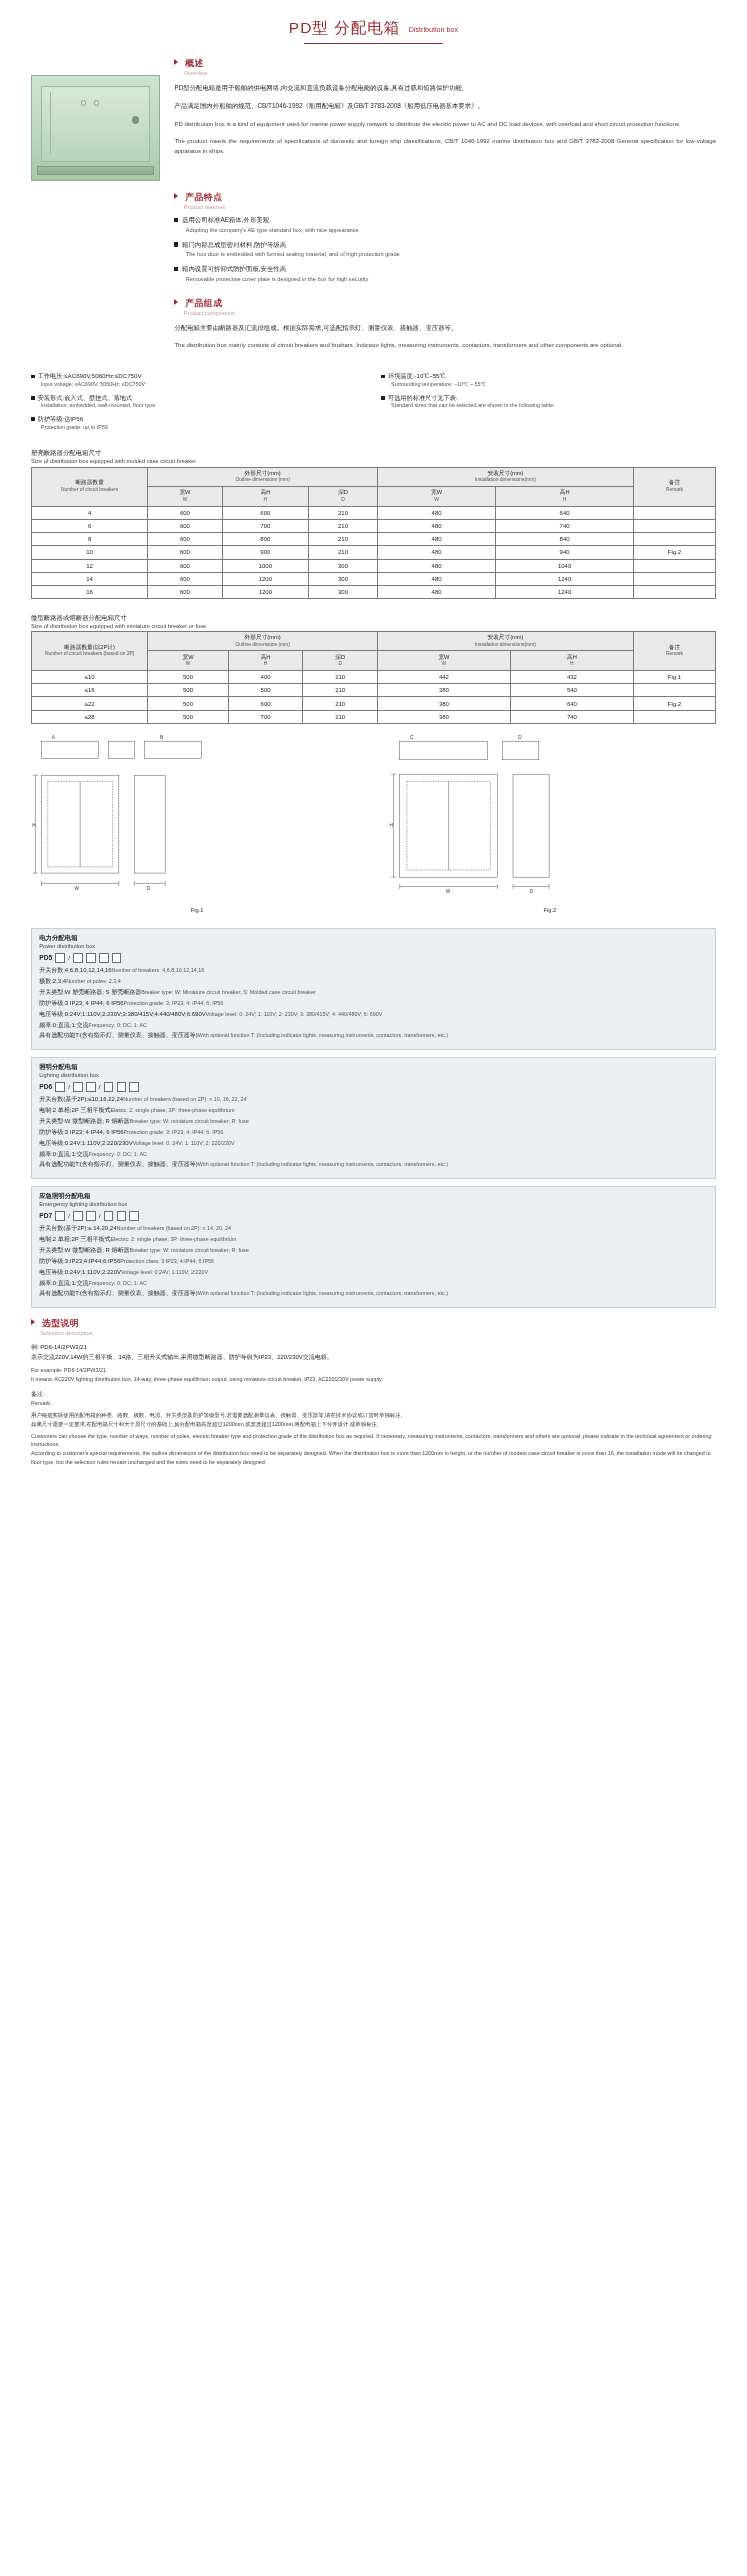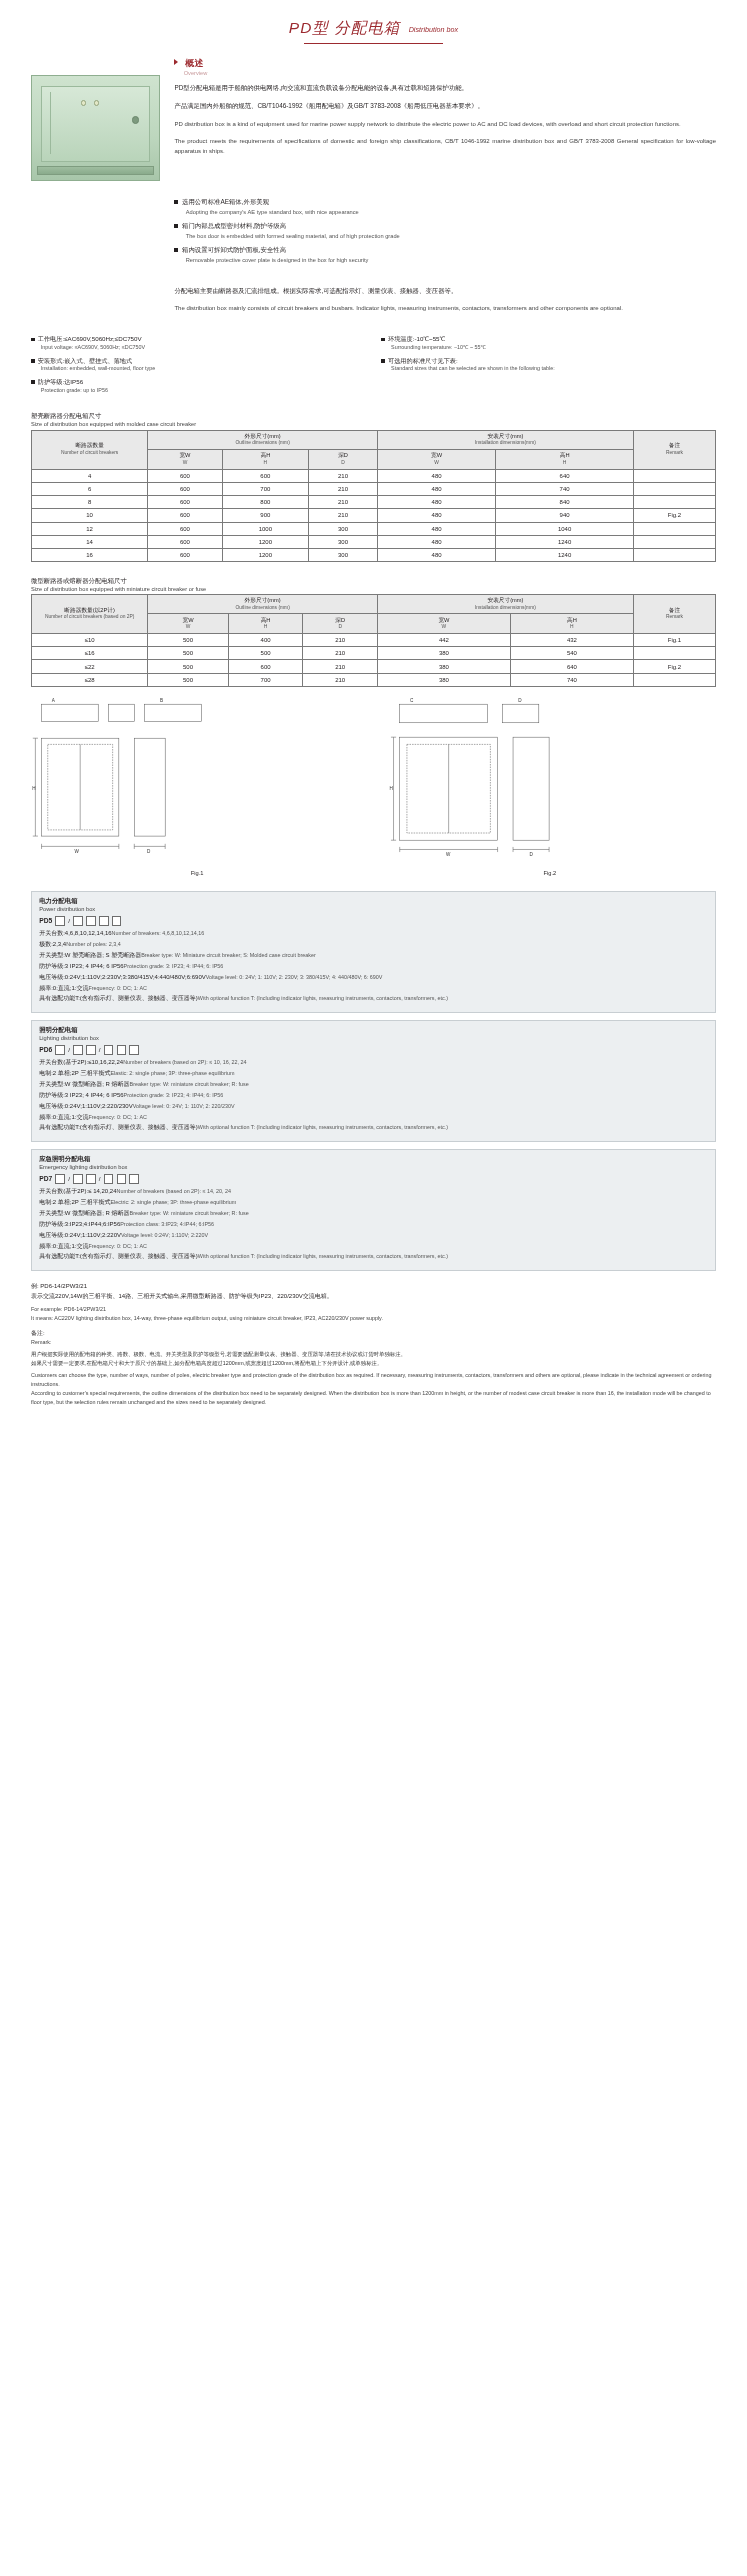--- a/index.html
+++ b/index.html
@@ -6,21 +6,21 @@
   html, body { margin:0; padding:0; }
   body {
     width:747px;
     font-family:"Liberation Sans", sans-serif;
     color:#231f20;
     background:#ffffff;
   }
   .page { position:relative; width:747px; min-height:3628px; padding:0 0 20.6px 0; }
 
   
-  .title-wrap { text-align:center; padding-top:17.5px;font-style:italic; }
+  .title-wrap { text-align:center; padding-top:17.5px; }
   .title-cn { font-size:15.5px; color:#9c2a2f; letter-spacing:1px; display:inline-block; }
   .title-en { font-size:7.2px; color:#9c2a2f; display:inline-block; margin-left:6.2px; vertical-align:1px;}
   .title-underline { width:139px; height:1px; background:#9c2a2f; margin:4.1px auto 0 auto; }
 
   
   .sec-head { margin:0 0 4.1px 0; padding-left:0; }
   .sec-head .tri {
     display:inline-block; width:0;height:0;
     border-left:4.6px solid #9c2a2f;
     border-top:3.1px solid transparent;
@@ -136,34 +136,44 @@
       <p class="para mt10">PD型分配电箱是用于船舶的供电网络,向交流和直流负载设备分配电能的设备,具有过载和短路保护功能。</p>
       <p class="para">产品满足国内外船舶的规范、CB/T1046-1992《船用配电箱》及GB/T 3783-2008《船用低压电器基本要求》。</p>
       <p class="para en mt10">PD  distribution  box  is  a  kind  of  equipment  used  for  marine  power  supply  network  to distribute  the  electric  power  to  AC  and  DC  load  devices,  with  overload  and  short  circuit protection functions.</p>
       <p class="para en">The  product  meets  the  requirements  of  specifications  of  domestic  and  foreign  ship classifications,  CB/T  1046-1992  marine  distribution  box  and  GB/T  3783-2008  General specification for low-voltage apparatus in ships.</p>
     </div>
   </div>
 
   <div class="pad mt20" style="display:flex; gap:14.4px;">
     <div style="flex:0 0 129px;"></div>
     <div style="flex:1;">
+      <div class="sec-head">
+        <span class="tri"></span>
+        <span class="cn">产品特点</span>
+        <span class="en">Product features</span>
+      </div>
       <div class="mt10">
         <div class="feat-item"><span class="sq"></span><span>选用公司标准AE箱体,外形美观</span></div>
         <div class="feat-en">Adopting the company's AE type standard box, with nice appearance</div>
         <div class="feat-item"><span class="sq"></span><span>箱门内部总成型密封材料,防护等级高</span></div>
         <div class="feat-en">The box door is embedded with formed sealing material, and of high protection grade</div>
         <div class="feat-item"><span class="sq"></span><span>箱内设置可拆卸式防护面板,安全性高</span></div>
         <div class="feat-en">Removable protective cover plate is designed in the box for high security</div>
       </div>
     </div>
   </div>
 
   <div class="pad mt20" style="display:flex; gap:14.4px;">
     <div style="flex:0 0 129px;"></div>
     <div style="flex:1;">
+      <div class="sec-head">
+        <span class="tri"></span>
+        <span class="cn">产品组成</span>
+        <span class="en">Product  composition</span>
+      </div>
       <p class="para mt10">分配电箱主要由断路器及汇流排组成。根据实际需求,可选配指示灯、测量仪表、接触器、变压器等。</p>
       <p class="para en">The  distribution  box  mainly  consists  of  circuit  breakers  and  busbars.  Indicator  lights, measuring instruments, contactors, transformers and other components are optional.</p>
     </div>
   </div>
 
   <div class="pad mt28">
     <div class="tech-grid mt10">
       <div class="tech-col">
         <div class="tech-line"><span class="sq"></span><span>工作电压:≤AC690V,5060Hz;≤DC750V</span></div>
         <div class="tech-sub">Input voltage: ≤AC690V, 5060Hz; ≤DC750V</div>
@@ -526,20 +536,25 @@
         <div class="mline"><span>开关类型:W 微型断路器; R 熔断器</span><span class="en">Breaker type: W: miniature circuit breaker; R: fuse</span></div>
         <div class="mline"><span>防护等级:3:IP23;4:IP44;6:IP56</span><span class="en">Protection class: 3:IP23;  4:IP44;  6:IP56</span></div>
         <div class="mline"><span>电压等级:0:24V;1:110V;2:220V</span><span class="en">Voltage level: 0:24V; 1:110V; 2:220V</span></div>
         <div class="mline"><span>频率:0:直流;1:交流</span><span class="en">Frequency: 0: DC; 1: AC</span></div>
         <div class="mline"><span>具有选配功能T:(含有指示灯、测量仪表、接触器、变压器等)</span><span class="en">With optional function T: (Including indicator lights, measuring instruments, contactors, transformers, etc.)</span></div>
       </div>
     </div>
   </div>
 
   <div class="pad mt20">
+    <div class="sec-head">
+      <span class="tri"></span>
+      <span class="cn">选型说明</span>
+      <span class="en">Selection description</span>
+    </div>
     <div class="sel-box mt10">
       <div>
         <span>例:</span>
         <span>PD6-14/2PW3/21</span>
       </div>
       <div>表示交流220V,14W的三相平衡、14路、三相开关式输出,采用微型断路器、防护等级为IP23、220/230V交流电箱。</div>
       <div class="en mt6">For example: PD6-14/2PW3/21</div>
       <div class="en">It means: AC220V lighting distribution box, 14-way, three-phase equilibrium output, using miniature circuit breaker, IP23, AC220/230V power supply.</div>
       <div class="mt10">备注:</div>
       <div class="en">Remark:</div>

